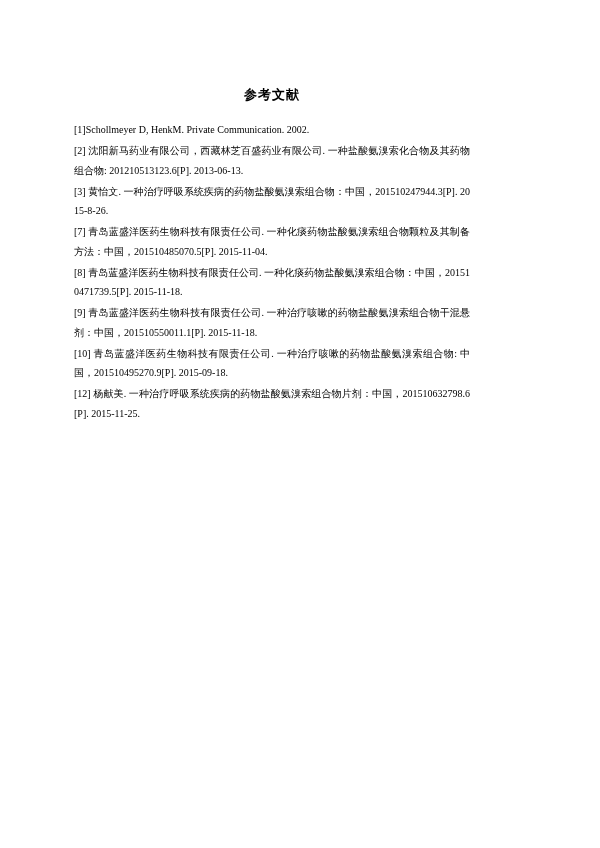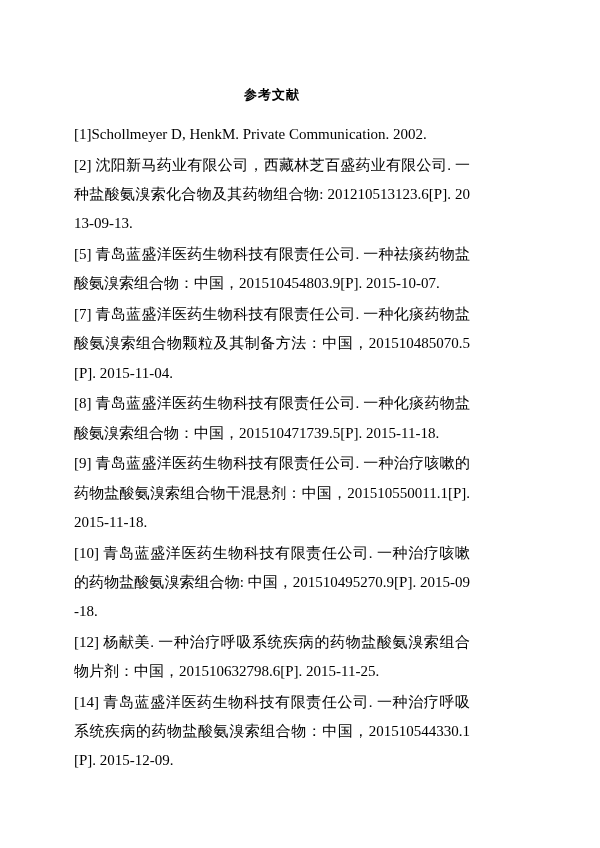--- a/index.html
+++ b/index.html
@@ -28,38 +28,37 @@
     letter-spacing: 1px;
     margin: 0 0 16px 0;
     line-height: 1.4;
   }
   .ref-list {
     margin: 0;
     padding: 0;
     list-style: none;
   }
   .ref-item {
-    font-size: 15px;
+    font-size: 10px;
     line-height: 1.95;
     text-align: justify;
     text-justify: inter-ideograph;
     margin: 0 0 1.5px 0;
     word-break: break-all;
     font-family: Liberation Serif, serif;
   }
 </style>
 </head>
 <body>
 
 <div class="page">
   <h1 class="doc-title">参考文献</h1>
   <div class="ref-list">
     <p class="ref-item">[1]Schollmeyer D, HenkM. Private Communication. 2002.</p>
-    <p class="ref-item">[2] 沈阳新马药业有限公司，西藏林芝百盛药业有限公司. 一种盐酸氨溴索化合物及其药物组合物: 201210513123.6[P]. 2013-09-13.</p>
-    <p class="ref-item">[5] 青岛蓝盛洋医药生物科技有限责任公司. 一种祛痰药物盐酸氨溴索组合物：中国，201510454803.9[P]. 2015-10-07.</p>
+    <p class="ref-item">[2] 沈阳新马药业有限公司，西藏林芝百盛药业有限公司. 一种盐酸氨溴索化合物及其药物组合物: 201210513123.6[P]. 2013-06-13.</p>
+    <p class="ref-item">[3] 黄怡文. 一种治疗呼吸系统疾病的药物盐酸氨溴索组合物：中国，201510247944.3[P]. 2015-8-26.</p>
     <p class="ref-item">[7] 青岛蓝盛洋医药生物科技有限责任公司. 一种化痰药物盐酸氨溴索组合物颗粒及其制备方法：中国，201510485070.5[P]. 2015-11-04.</p>
     <p class="ref-item">[8] 青岛蓝盛洋医药生物科技有限责任公司. 一种化痰药物盐酸氨溴索组合物：中国，201510471739.5[P]. 2015-11-18.</p>
     <p class="ref-item">[9] 青岛蓝盛洋医药生物科技有限责任公司. 一种治疗咳嗽的药物盐酸氨溴索组合物干混悬剂：中国，201510550011.1[P]. 2015-11-18.</p>
     <p class="ref-item">[10] 青岛蓝盛洋医药生物科技有限责任公司. 一种治疗咳嗽的药物盐酸氨溴索组合物: 中国，201510495270.9[P]. 2015-09-18.</p>
     <p class="ref-item">[12] 杨献美. 一种治疗呼吸系统疾病的药物盐酸氨溴索组合物片剂：中国，201510632798.6[P]. 2015-11-25.</p>
-    <p class="ref-item">[14] 青岛蓝盛洋医药生物科技有限责任公司. 一种治疗呼吸系统疾病的药物盐酸氨溴索组合物：中国，201510544330.1[P]. 2015-12-09.</p>
   </div>
 </div>
 
 </body></html>

